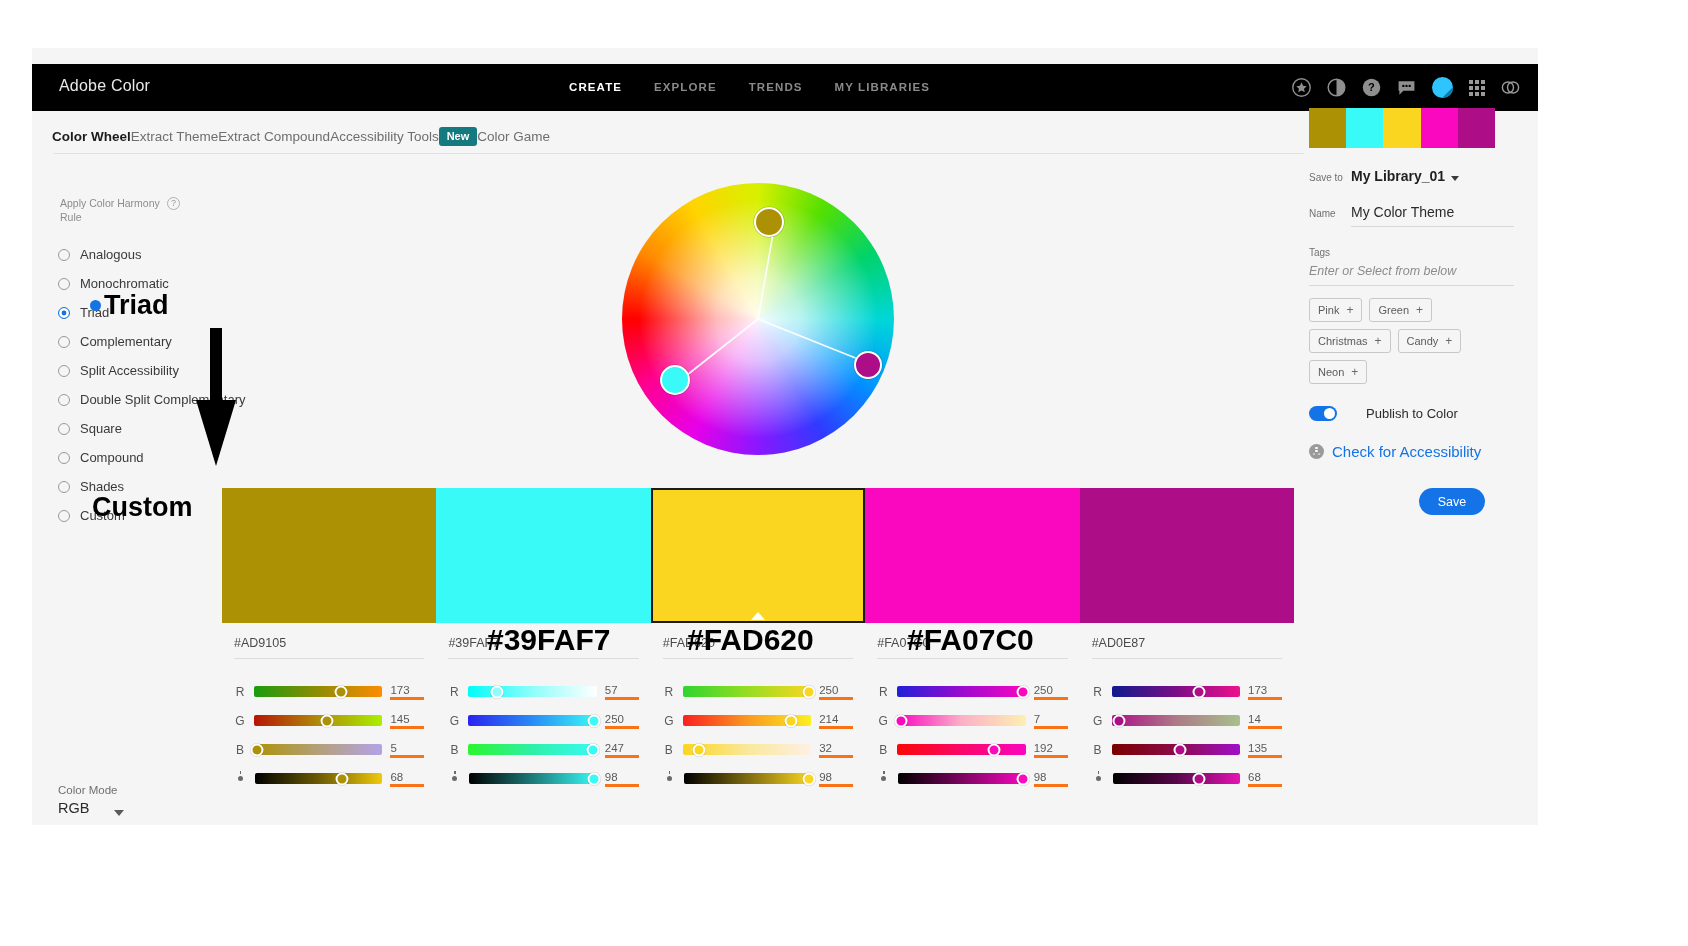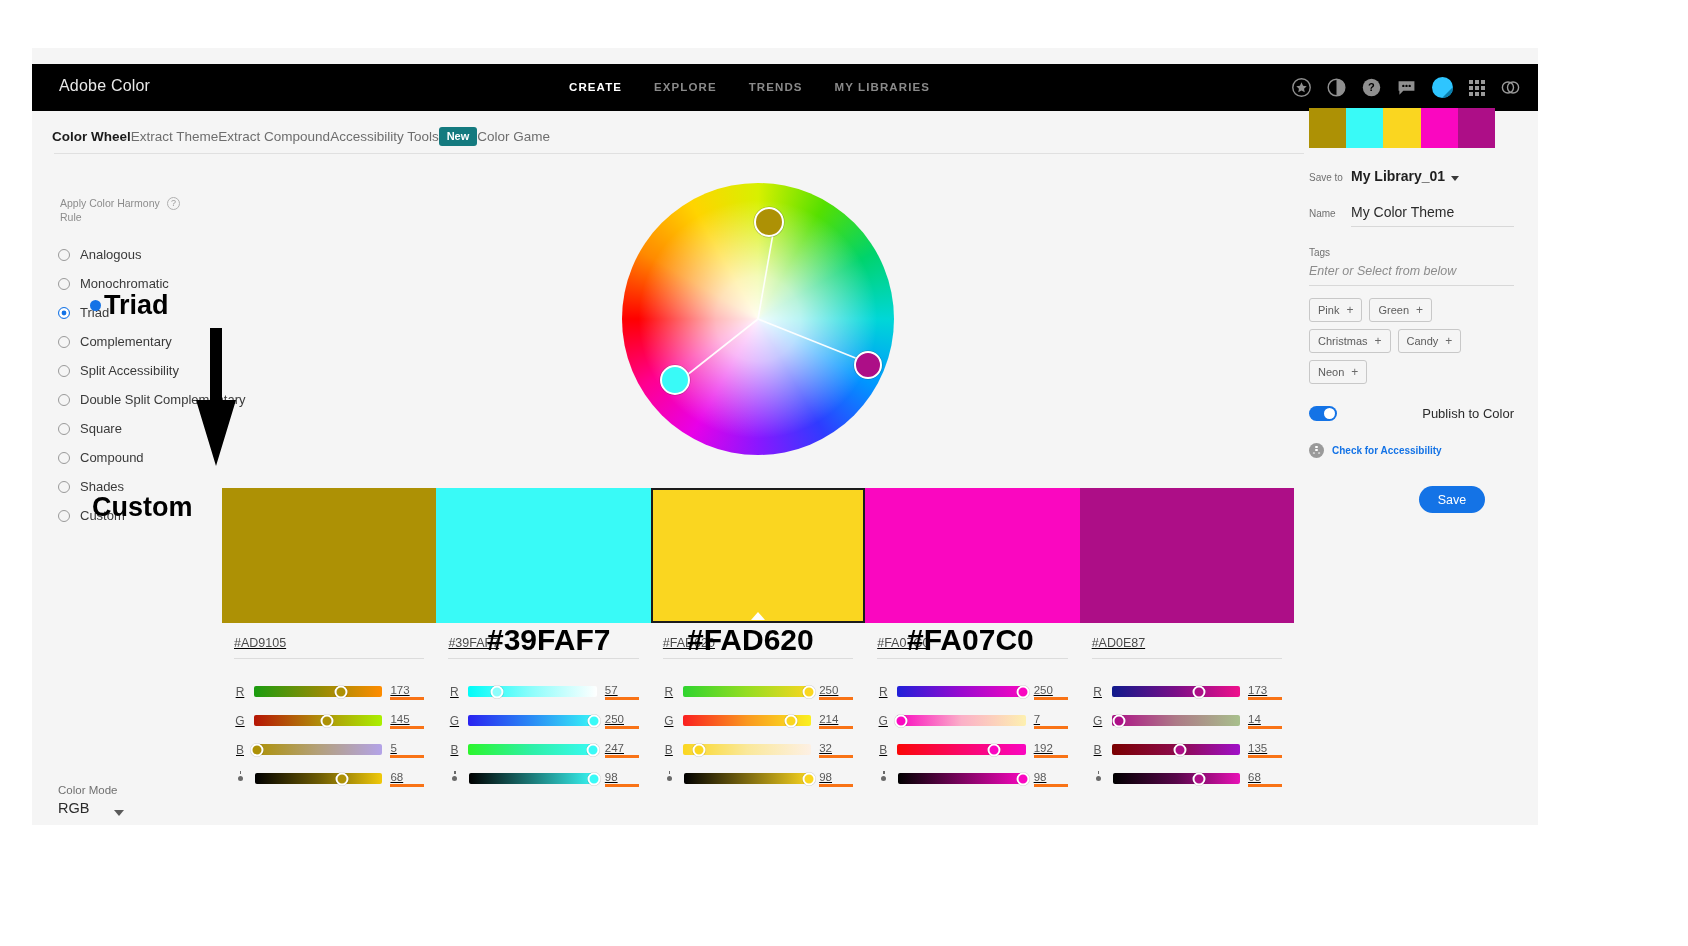--- a/index.html
+++ b/index.html
@@ -132,21 +132,21 @@
   .strip { position: absolute; left: 190px; top: 440px; width: 1072px; height: 135px; display: flex; }
   .sw { flex: 1; height: 100%; position: relative; }
   .sw.active { outline: 2px solid #1b1b1b; outline-offset: -2px; z-index: 3; }
   .sw .caret {
     position: absolute; bottom: 3px; left: 50%; transform: translateX(-50%);
     width: 0; height: 0; border-left: 7px solid transparent;
     border-right: 7px solid transparent; border-bottom: 8px solid #ffffff;
   }
 
   
-  .cols { position: absolute; left: 190px; top: 588px; width: 1072px; display: flex; text-decoration: underline; }
+  .cols { position: absolute; left: 190px; top: 588px; width: 1072px; display: flex; }
   .col { flex: 1; padding: 0 12px; }
   .hex {
     font-size: 12.5px; color: #4a4a4a; padding-bottom: 8px;
     border-bottom: 1px solid #dcdcdc; margin-bottom: 18px;
   }
   .srow { display: flex; align-items: center; height: 29px; gap: 8px; }
   .slabel { width: 12px; font-size: 12px; color: #5a5a5a; text-align: center; flex: 0 0 auto; }
   .track { position: relative; height: 11px; border-radius: 2px; flex: 1 1 auto; }
   .knob {
     position: absolute; top: 50%; width: 13px; height: 13px;
@@ -184,40 +184,40 @@
     font-size: 12.5px; color: #8c8c8c; font-style: italic;
     border-bottom: 1px solid #d8d8d8; padding-bottom: 7px; margin-top: 6px;
   }
   .tags { display: flex; flex-wrap: wrap; gap: 7px; margin-top: 12px; width: 190px; }
   .tag {
     border: 1px solid #c8c8c8; border-radius: 3px; background: #f5f5f5;
     font-size: 11px; color: #5c5c5c; padding: 4px 8px;
     display: flex; align-items: center; gap: 7px;
   }
   .tag .plus { font-size: 12px; color: #6a6a6a; }
-  .pubrow { display: flex; align-items: center; gap: 18px; margin-top: 22px; justify-content: space-between; }
+  .pubrow { display: flex; align-items: center; gap: 29px; margin-top: 22px; }
   .toggle {
     width: 28px; height: 15px; border-radius: 8px; background: #1473e6; position: relative;
   }
   .toggle::after {
     content: ""; position: absolute; right: 2px; top: 2px;
     width: 11px; height: 11px; border-radius: 50%; background: #ffffff;
   }
   .pubtext { font-size: 13px; color: #2b2b2b; }
   .accrow { display: flex; align-items: center; gap: 8px; margin-top: 22px; }
   .accicon {
     width: 15px; height: 15px; border-radius: 50%; background: #9a9a9a;
     position: relative; flex: 0 0 auto;
   }
   .accicon::after {
     content: ""; position: absolute; left: 6.2px; top: 2.6px;
     width: 2.4px; height: 2.4px; border-radius: 50%; background: #ffffff;
     box-shadow: 0 3px 0 0 #ffffff, -2.6px 6px 0 -0.4px #ffffff, 2.6px 6px 0 -0.4px #ffffff;
   }
-  .acclink { font-size: 10px; color: #1473e6; font-weight: bold; }
+  .acclink { font-size: 15px; color: #1473e6; }
   .savebtn {
     margin-top: 28px; margin-left: 110px; width: 66px; height: 27px;
     background: #1473e6; border-radius: 14px; color: #ffffff;
     font-size: 12.5px; display: flex; align-items: center; justify-content: center;
   }
 
   
   .anno {
     position: absolute; color: #000000; font-weight: bold;
     font-family: "Liberation Sans", sans-serif; white-space: pre-line; z-index: 50;

